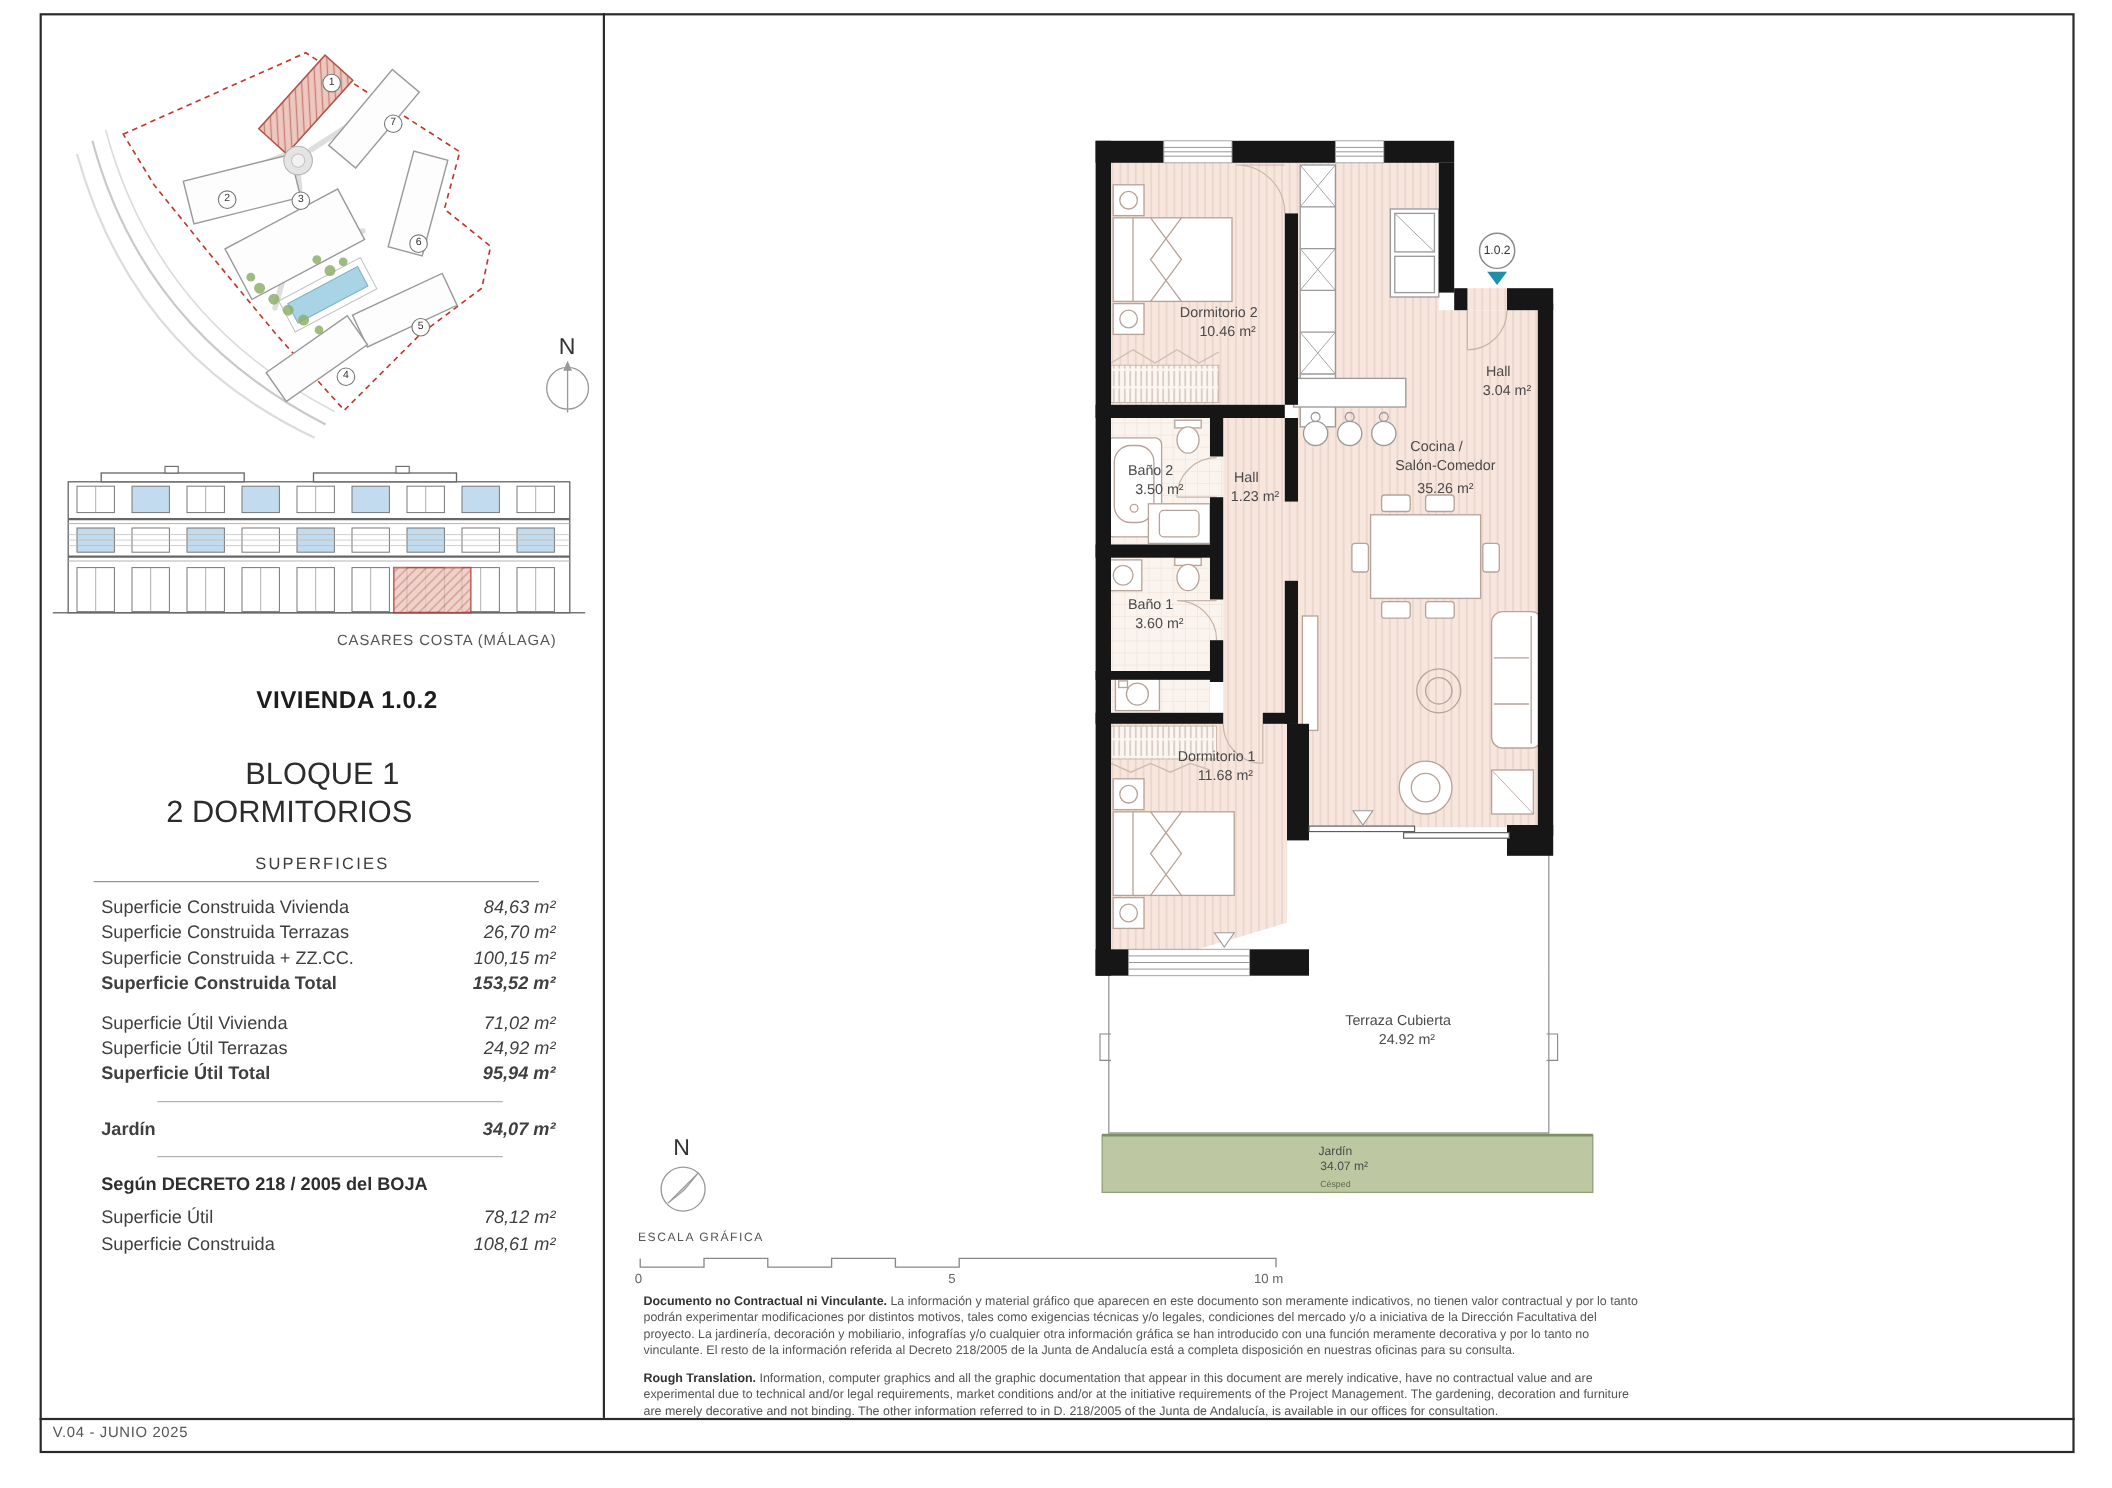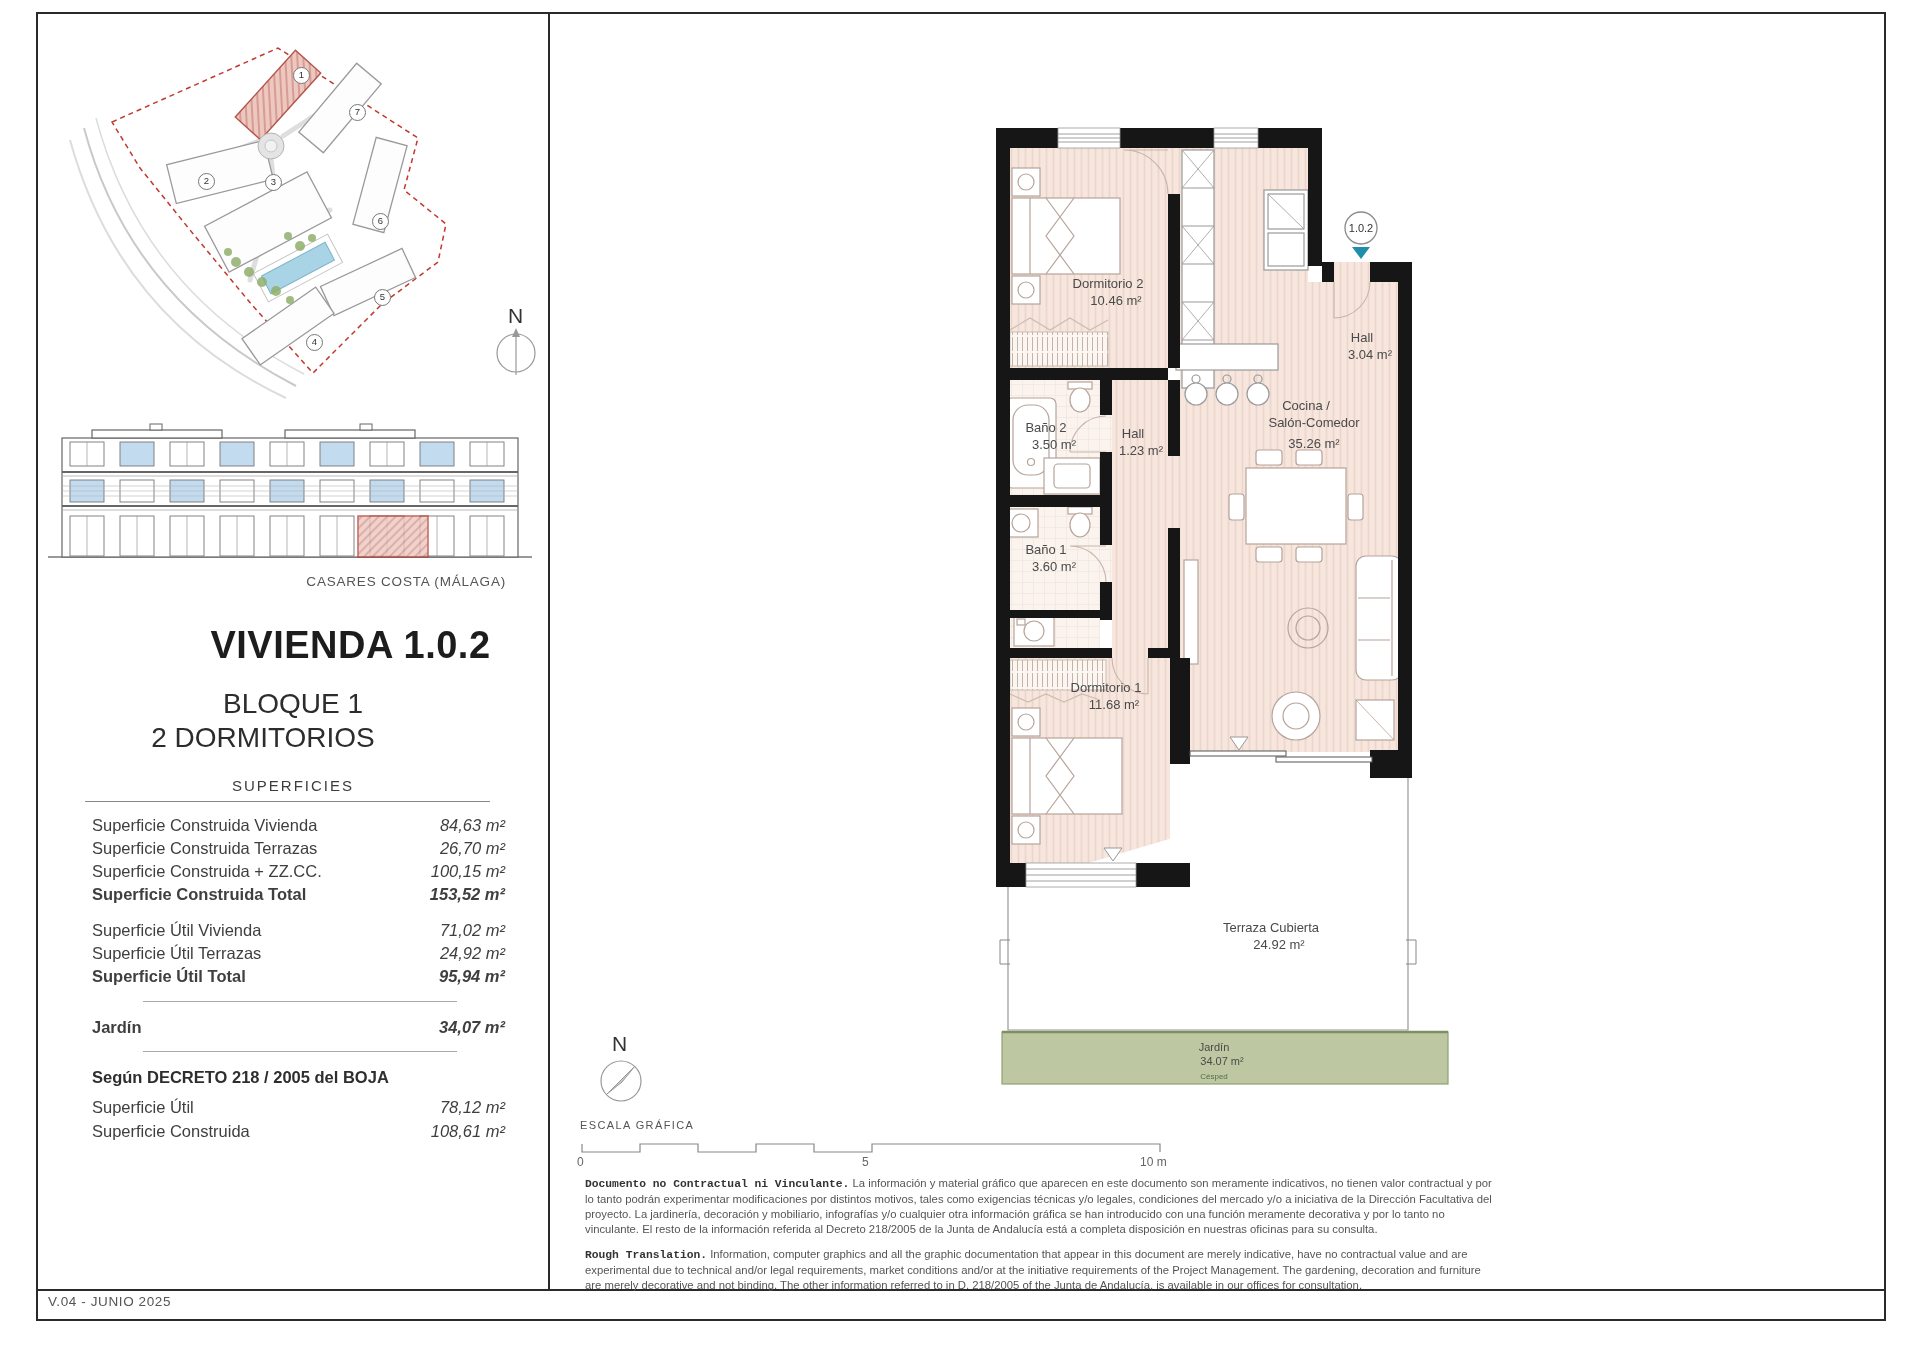--- a/index.html
+++ b/index.html
@@ -9,21 +9,21 @@
   .frame{left:36px;top:12px;width:1846px;height:1305px;border:2px solid #2a2a2a;}
   .footer-line{left:36px;top:1289px;width:1850px;border-top:2px solid #2a2a2a;height:0;}
   .divider{left:548px;top:12px;height:1277px;border-left:2px solid #2a2a2a;width:0;}
   svg.art{position:absolute;left:0;top:0;width:1920px;height:1353px;}
   .sitenum{position:absolute;width:15px;height:15px;border:1px solid #777;border-radius:50%;
            background:#fff;font-size:9.5px;line-height:14px;text-align:center;color:#333;}
   .nlabel{position:absolute;font-size:21px;color:#333;}
   .loc{position:absolute;left:200px;top:574px;width:306px;text-align:right;
        font-size:13.5px;letter-spacing:0.8px;color:#555;}
   .title{position:absolute;left:37px;top:624px;width:557px;text-align:center;
-         font-size:38px;font-weight:bold;color:#1d1d1d;letter-spacing:0.5px;padding-left:35px;}
+         font-size:22px;font-weight:bold;color:#1d1d1d;letter-spacing:0.5px;}
   .sub1{position:absolute;left:37px;top:688px;width:512px;text-align:center;font-size:28px;color:#2c2c2c;}
   .sub2{position:absolute;left:37px;top:722px;width:452px;text-align:center;font-size:28px;color:#2c2c2c;}
   .suph{position:absolute;left:37px;top:777px;width:512px;text-align:center;
         font-size:15px;letter-spacing:2px;color:#3c3c3c;}
   .rule{position:absolute;height:0;border-top:1.5px solid #888;}
   .srow{position:absolute;left:92px;width:413px;display:flex;justify-content:space-between;
         font-size:16.5px;color:#3f3f3f;}
   .srow .v{font-style:italic;}
   .srow.b{font-weight:bold;}
   .dechead{position:absolute;left:92px;width:413px;font-size:16.5px;font-weight:bold;color:#2e2e2e;}
@@ -31,21 +31,21 @@
   .rl .ar{display:block;padding-left:16px;}
   .rl.small{font-size:11px;}
   .cesped{display:block;font-size:8px;margin-top:3px;color:#5d6b4a;}
   .badgetxt{position:absolute;left:1344px;top:222px;width:34px;text-align:center;
             font-size:11px;color:#333;}
   .esc{position:absolute;left:580px;top:1119px;font-size:11px;letter-spacing:1.4px;color:#555;}
   .tick{position:absolute;font-size:12px;color:#666;}
   .disc{position:absolute;left:585px;top:1176px;width:908px;font-size:11.3px;
         line-height:1.34;color:#555;text-align:left;}
   .disc p{margin:0 0 9px 0;}
-  .disc b{color:#333;font-family:Liberation Mono, monospace;}
+  .disc b{color:#333;}
   .footer{position:absolute;left:48px;top:1294px;font-size:13.5px;letter-spacing:0.6px;color:#555;}
 </style>
 </head>
 <body>
 
 <svg class="art" viewBox="0 0 1920 1353">
   <defs>
     <pattern id="pfloor" width="7" height="7" patternUnits="userSpaceOnUse">
       <rect width="7" height="7" fill="#f6e6de"></rect>
         <path d="M3.5,0 V7" stroke="#ecd6cb" stroke-width="1.6"></path>

